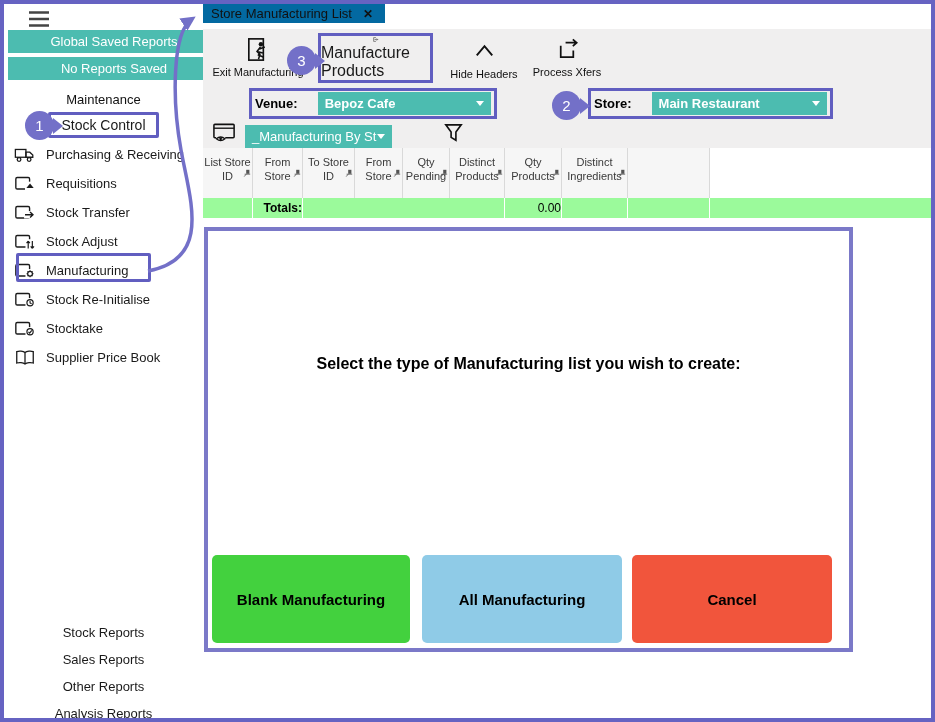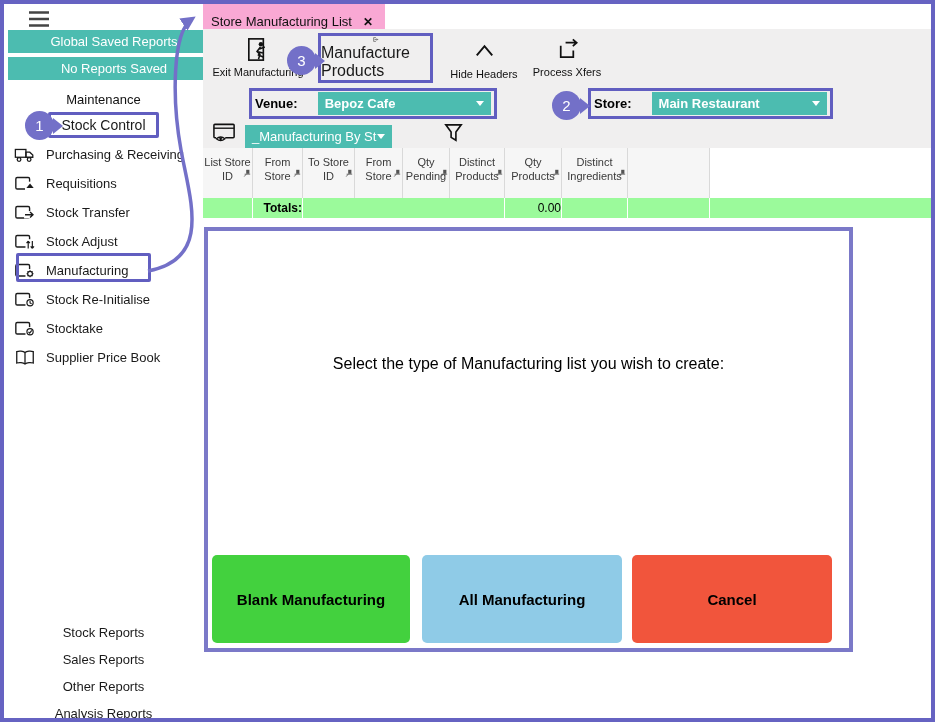--- a/index.html
+++ b/index.html
@@ -35,23 +35,23 @@
     padding:2px 10px; font-size:14px; background:#fff; cursor:pointer;
   }
   .menu { position:absolute; left:0; top:136px; width:100%; }
   .menu-item { height:29px; display:flex; align-items:center; padding-left:10px; gap:10px; font-size:13px; cursor:pointer; }
   .menu-item svg { flex:0 0 auto; }
   .hl-outline { position:absolute; border:3px solid #615EC0; border-radius:2px; pointer-events:none; }
   .reports-item { position:absolute; width:100%; text-align:center; font-size:13px; cursor:pointer; }
 
   
   .tab {
-    position:absolute; left:203px; top:4px; width:182px; height:25px;
-    background:#f9a8d4; color:#111; font-size:13px;
-    display:flex; align-items:flex-end; padding:0 8px; z-index:5; cursor:pointer;
+    position:absolute; left:203px; top:4px; width:182px; height:19px;
+    background:#0369a1; color:#111; font-size:13px;
+    display:flex; align-items:center; padding:0 8px; z-index:5; cursor:pointer;
   }
   .tab .close { margin-left:auto; font-size:12px; font-weight:bold; padding:0 4px; cursor:pointer; }
 
   
   .toolpanel { position:absolute; left:203px; top:29px; width:728px; height:119px; background:#F0EFEF; }
   .tool-btn { position:absolute; display:flex; flex-direction:column; align-items:center; justify-content:flex-start; gap:2px; cursor:pointer; }
   .tool-btn .lbl { font-size:11px; color:#111; white-space:nowrap; }
   .mp-box { position:absolute; left:115px; top:4px; width:115px; height:50px; border:3px solid #615EC0;
     display:flex; flex-direction:column; align-items:center; justify-content:center; gap:1px; cursor:pointer; background:transparent; }
   .sel-group { position:absolute; height:31px; border:3px solid #615EC0; display:flex; align-items:center; padding:0 3px; gap:20px; }
@@ -75,21 +75,21 @@
   
   .badge { position:absolute; width:29px; height:29px; border-radius:50%; background:#7370C8;
     color:#fff; font-size:15px; display:flex; align-items:center; justify-content:center; z-index:30; }
   .badge::after { content:""; position:absolute; right:-9px; top:50%; transform:translateY(-50%);
     border-left:10px solid #7370C8; border-top:8px solid transparent; border-bottom:8px solid transparent; }
 
   
   .dialog { position:absolute; left:204px; top:227px; width:649px; height:425px; background:#fff;
     border:4px solid #7B79C8; z-index:20; }
   .dialog-prompt { position:absolute; left:0; top:124px; width:100%; text-align:center;
-    font-size:16px; font-weight:normal; color:#000; }
+    font-size:16px; font-weight:bold; color:#000; }
   .dlg-btn { position:absolute; top:324px; height:88px; border-radius:5px;
     display:flex; align-items:center; justify-content:center;
     font-size:15px; font-weight:bold; color:#000; cursor:pointer; }
   .dlg-green { left:4px;  width:198px; background:#43D13E; }
   .dlg-blue  { left:214px; width:200px; background:#8FCBE7; }
   .dlg-red   { left:424px; width:200px; background:#F1553C; }
 
   svg.icon { display:block; }
 </style>
 </head>

